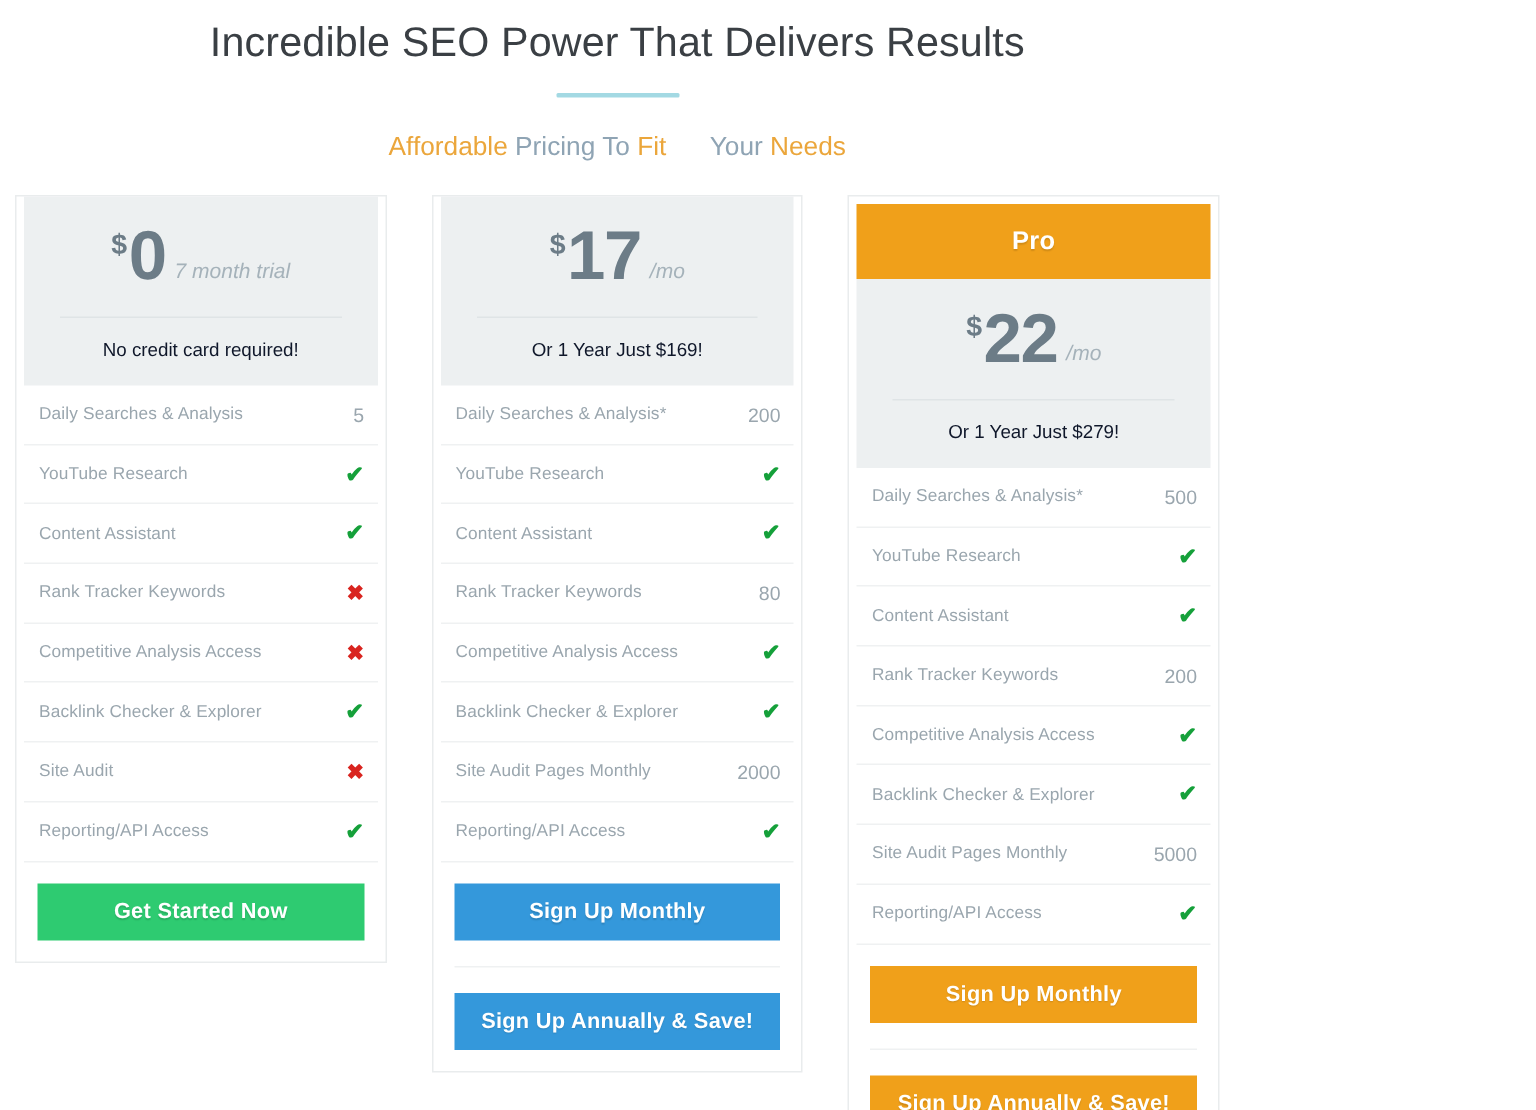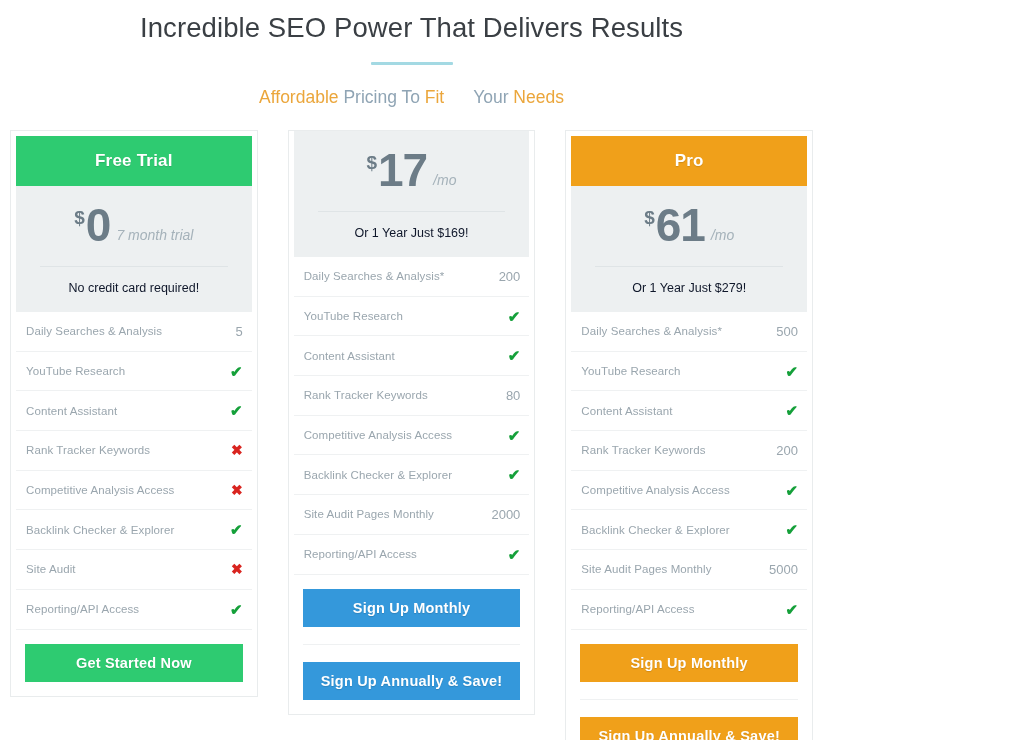--- a/index.html
+++ b/index.html
@@ -196,23 +196,20 @@
 <div class="page">
 
   <div class="heading-block">
     <h1 class="main-title">Incredible SEO Power That Delivers Results</h1>
     <div class="title-rule"></div>
     <p class="sub-title"><span style="color: rgb(235, 166, 59);">Affordable</span> <span style="color: rgb(143, 164, 180);">Pricing To</span> <span style="color: rgb(235, 166, 59);">Fit</span> <span style="color: rgb(143, 164, 180); margin-left: 24px;">Your</span> <span style="color: rgb(235, 166, 59);">Needs</span></p>
   </div>
 
   <div class="cards">
       <div class="card">
-        <div class="card-head" style="background: rgb(46, 203, 113);">
-          <span class="card-head-label">Free Trial</span>
-        </div>
         <div class="price-block">
           <div class="price-row">
             <span class="currency">$</span>
             <span class="amount">0</span>
             <span class="period">7 month trial</span>
           </div>
           <div class="price-divider"></div>
           <div class="price-note">No credit card required!</div>
         </div>
         <div class="features">
@@ -303,21 +300,21 @@
           <button class="cta-btn" style="background: rgb(52, 152, 219);">Sign Up Annually &amp; Save!</button>
         </div>
       </div>
       <div class="card">
         <div class="card-head" style="background: rgb(240, 160, 26);">
           <span class="card-head-label">Pro</span>
         </div>
         <div class="price-block">
           <div class="price-row">
             <span class="currency">$</span>
-            <span class="amount">61</span>
+            <span class="amount">22</span>
             <span class="period">/mo</span>
           </div>
           <div class="price-divider"></div>
           <div class="price-note">Or 1 Year Just $279!</div>
         </div>
         <div class="features">
           <div class="feature-row">
             <span class="feature-label">Daily Searches &amp; Analysis*</span>
             <span class="feature-value">500</span>
           </div>

